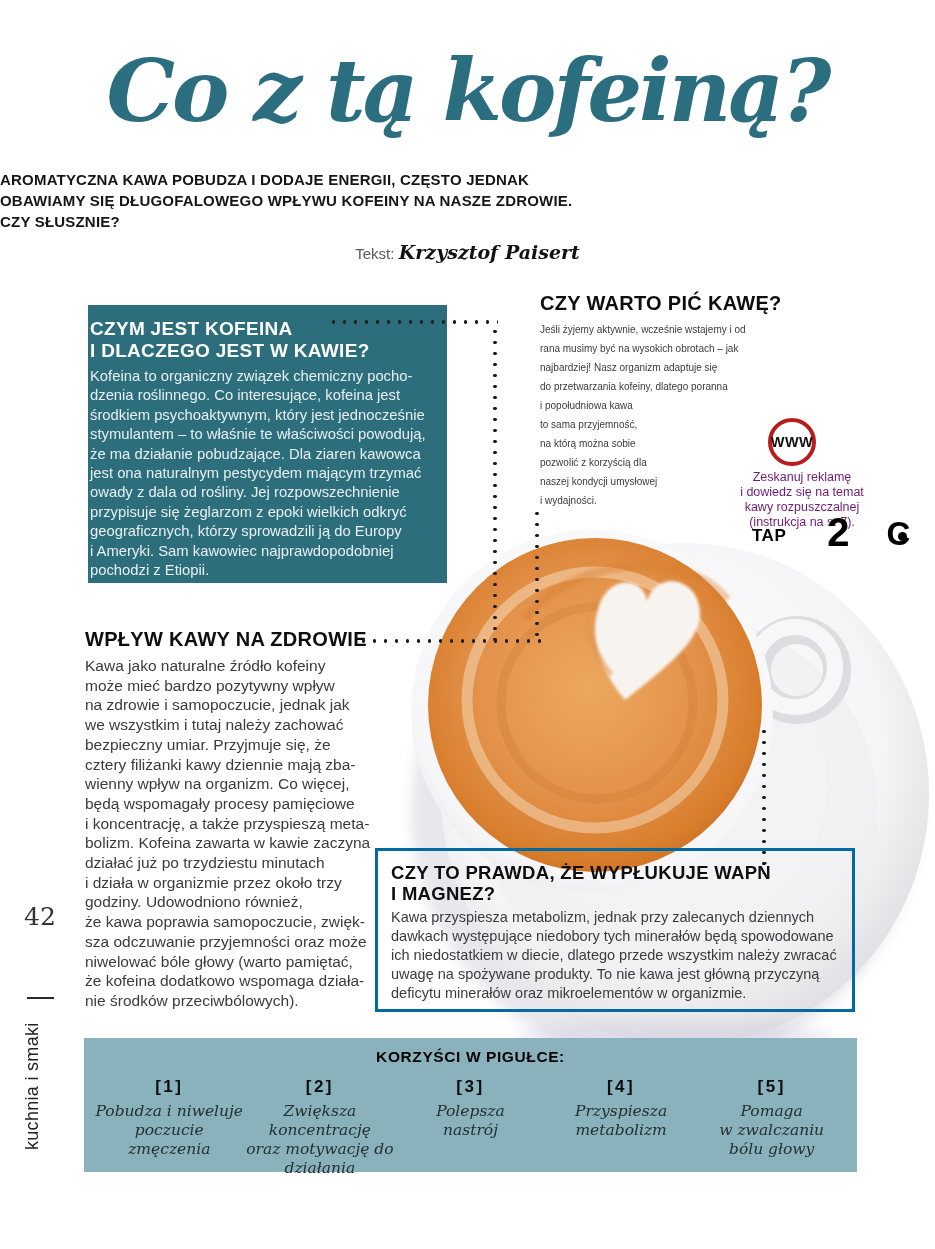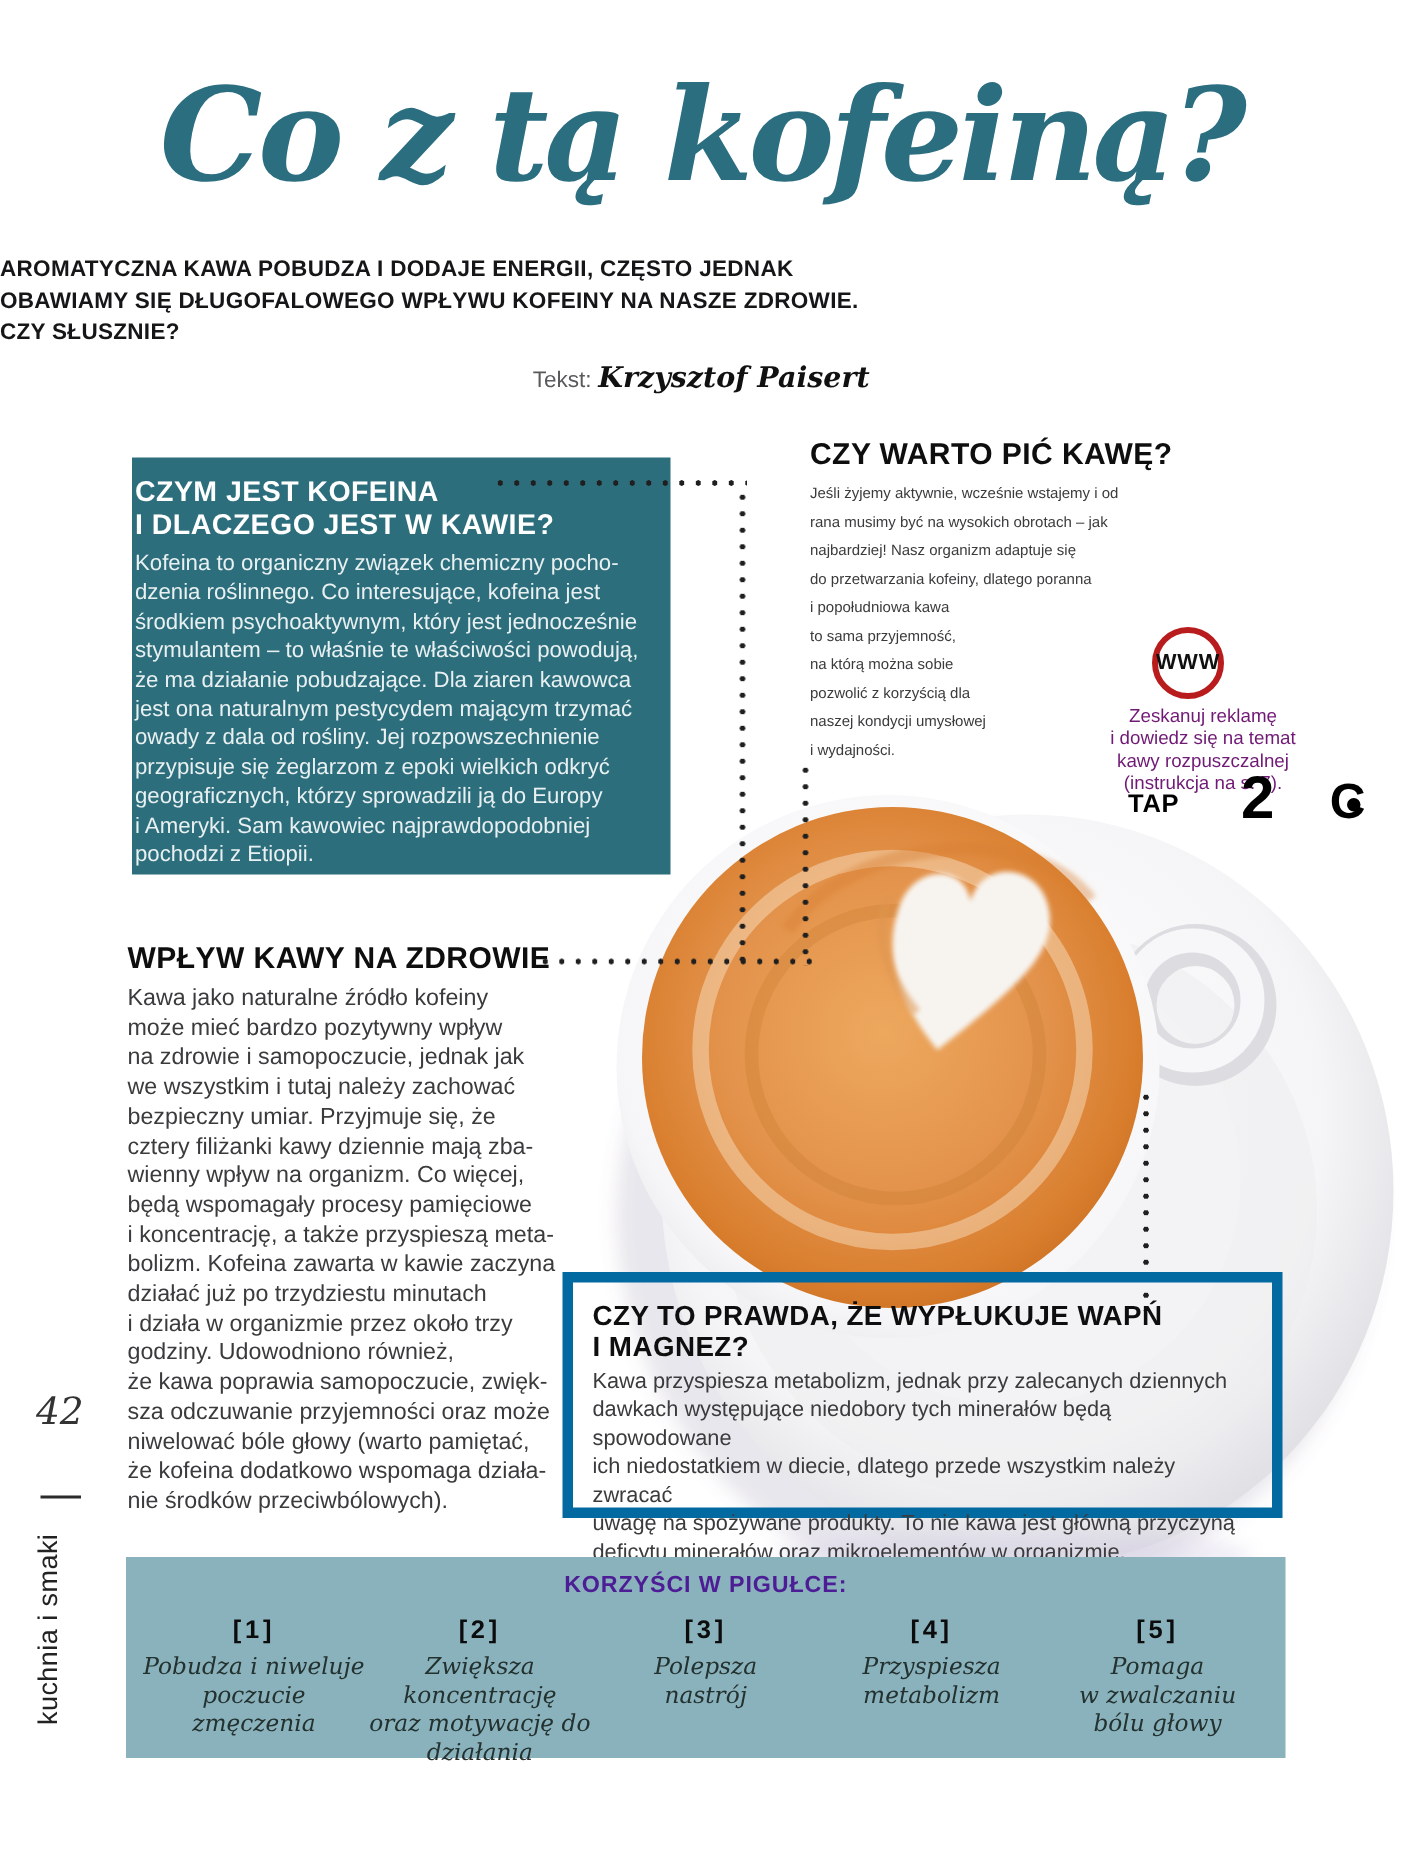--- a/index.html
+++ b/index.html
@@ -63,45 +63,45 @@
   .tap2c .eye { position:absolute; right:3px; top:12px; width:9px; height:9px; border-radius:50%; background:#000; }
 
   
   .wplyw { position:absolute; left:85px; top:628px; width:300px; }
   .wplyw .h-sans { font-size:20px; }
   .wplyw .body-txt { margin-top:6px; line-height:19.7px; }
 
   
   .mineral-box {
     position:absolute; left:375px; top:848px; width:480px; height:164px;
-    border:7px solid #0369a1; padding:11px 13px; background:transparent; z-index:5;
+    border:3px solid #0369a1; padding:11px 13px; background:transparent; z-index:5;
   }
   .mineral-box .h-sans { font-size:18.5px; line-height:21px; }
   .mineral-box .body-txt { margin-top:4px; font-size:14.5px; line-height:19px; }
 
   
   .benefits {
     position:absolute; left:84px; top:1038px; width:773px; height:134px;
     background:#8ab2bd; padding-top:10px; z-index:6;
   }
   .benefits-heading {
-    text-align:center; font-weight:700; font-size:15.5px; letter-spacing:.6px; color:#4c1d95;
+    text-align:center; font-weight:700; font-size:15.5px; letter-spacing:.6px; color:#000000;
   }
   .benefit-row { display:flex; margin-top:11px; padding:0 10px; }
   .benefit { flex:1 1 0; text-align:center; }
   .benefit .num { font-weight:700; font-size:17px; letter-spacing:2.5px; color:#0c0c0d; }
   .benefit .txt {
     margin-top:5px; font-family:"DejaVu Serif", serif; font-style:italic;
     font-size:15.5px; line-height:19px; color:#23312f;
   }
 
   
   .page-num {
-    position:absolute; left:24px; top:926px;
-    font-family:"DejaVu Serif", serif; font-style:italic; font-size:25px; color:#333;
+    position:absolute; left:24px; top:902px;
+    font-family:"DejaVu Serif", serif; font-size:25px; color:#333;
   }
   .page-num-rule { position:absolute; left:27px; top:997px; width:27px; height:2px; background:#2b2b2b; }
   .side-label {
     position:absolute; left:22px; top:1150px; width:142px;
     transform:rotate(-90deg); transform-origin:0 0;
     font-size:18px; letter-spacing:.3px; color:#222;
   }
 
   
   .dot-h { position:absolute; height:4px; z-index:4;

